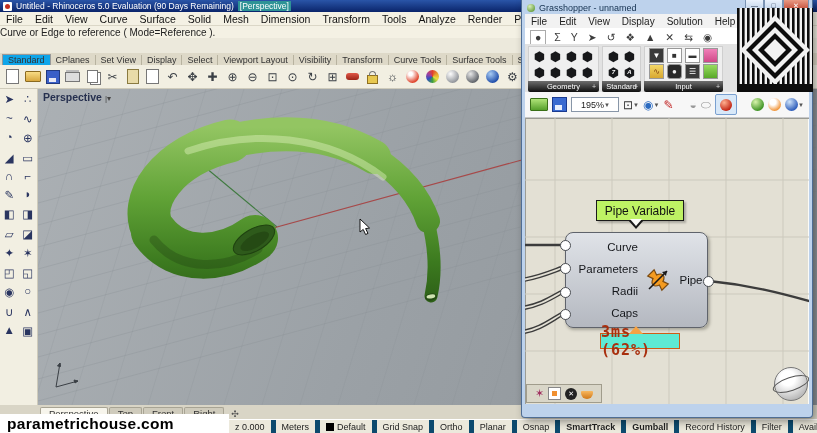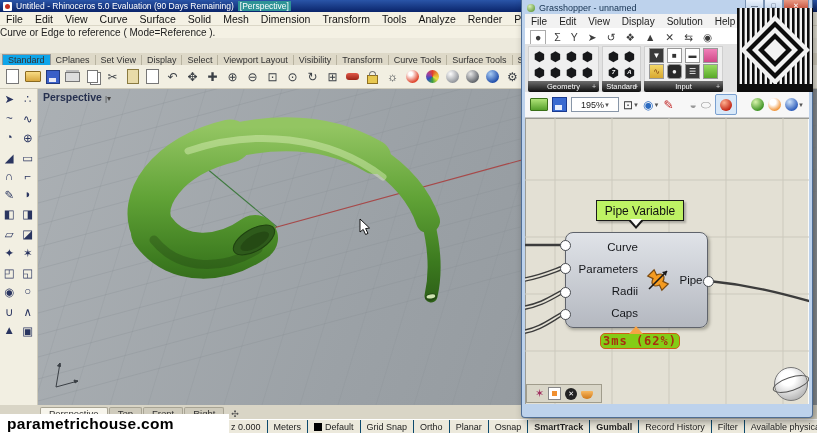--- a/index.html
+++ b/index.html
@@ -59,21 +59,21 @@
   .vp-label .arr{font-weight:normal;font-size:8px;color:#444;}
 
   
   .vtabs{left:0;top:405px;width:817px;height:14px;background:#d9d5c6;display:flex;align-items:flex-end;
     padding-left:40px;box-sizing:border-box;font-size:9.5px;color:#333;gap:1px;}
   .vtab{padding:0 8px;background:#cfcbbc;border:1px solid #a8a494;border-bottom:none;border-radius:2px 2px 0 0;}
   .vtab.active{background:#f7f5ec;}
   .vtab-plus{padding:0 6px;color:#555;font-size:9px;}
   .sbar{left:0;top:419px;width:817px;height:14px;background:#ece9dc;border-top:1px solid #fff;
     display:flex;align-items:center;font-size:9px;color:#222;white-space:nowrap;overflow:hidden;box-sizing:border-box;}
-  .scell{padding:0 6px;border-left:1px solid #0c4a6e;height:100%;display:flex;align-items:center;gap:3px;flex:0 0 auto;}
+  .scell{padding:0 6px;border-left:5px solid #0c4a6e;height:100%;display:flex;align-items:center;gap:3px;flex:0 0 auto;}
   .scell.bold{font-weight:bold;}
   .s-spacer{width:224px;flex:0 0 auto;}
   .s-grow{flex:1 1 auto;}
   .layerswatch{width:8px;height:8px;background:#000;display:inline-block;}
 
   .watermark{left:0;top:414px;width:229px;height:19px;background:#fff;color:#000;z-index:60;
     font-weight:bold;font-size:15.5px;letter-spacing:.3px;display:flex;align-items:center;padding-left:7px;box-sizing:border-box;}
 
   
   .gh{left:522px;top:0;width:290px;height:417px;background:#bdd2ec;z-index:40;
@@ -136,23 +136,23 @@
   .comp-mid{flex:1;display:flex;align-items:center;justify-content:center;}
   .comp-out{width:32px;display:flex;align-items:center;justify-content:center;font-size:11.5px;color:#15171b;}
   .sock{position:absolute;width:9px;height:9px;border-radius:50%;background:#fff;border:1.5px solid #4a4d52;box-sizing:content-box;z-index:5;}
   .callout{position:absolute;left:71px;top:74px;width:86px;height:19px;background:#bef264;border:1.2px solid #1a1a1a;
     display:flex;align-items:center;justify-content:center;font-size:12px;color:#111;
     box-shadow:2px 2px 2px rgba(0,0,0,.25);z-index:6;margin-top:8px;}
   .callout .tri-b{position:absolute;left:31px;bottom:-9px;width:0;height:0;
     border-left:8px solid transparent;border-right:8px solid transparent;border-top:9px solid #1a1a1a;}
   .callout .tri-w{position:absolute;left:33px;bottom:-6px;width:0;height:0;
     border-left:6px solid transparent;border-right:6px solid transparent;border-top:7px solid #fcfcf8;z-index:7;}
-  .badge{position:absolute;left:75px;top:215px;width:78px;height:14px;background:#84cc16;border:1.6px solid #cf5d17;
-    border-radius:5px;display:flex;align-items:center;justify-content:center;
-    font-family:"DejaVu Sans Mono",monospace;font-size:12px;font-weight:bold;color:#a82f0e;letter-spacing:1px;z-index:4;}
+  .badge{position:absolute;left:75px;top:215px;width:78px;height:14px;background:#5eead4;border:1.6px solid #cf5d17;
+    border-radius:0;display:flex;align-items:center;justify-content:center;
+    font-family:"DejaVu Sans Mono",monospace;font-size:15px;font-weight:bold;color:#a82f0e;letter-spacing:1px;z-index:4;}
   .badge::before{content:"";position:absolute;left:28px;top:-8px;width:0;height:0;
     border-left:7px solid transparent;border-right:7px solid transparent;border-bottom:8px solid #f6a344;}
   .minibar{position:absolute;left:1px;top:266px;width:76px;height:19px;background:#d9d6c8;border:1px solid #a09c8c;
     display:flex;align-items:center;justify-content:center;gap:4px;box-sizing:border-box;}
   .mb-star{color:#a03060;font-size:11px;line-height:1;}
   .mb-box{width:11px;height:11px;background:#fff;border:1px solid #888;display:flex;align-items:center;justify-content:center;}
   .mb-box i{width:5px;height:5px;background:#f09030;display:block;}
   .mb-x{width:12px;height:12px;border-radius:50%;background:#222;color:#fff;font-size:7px;
     display:flex;align-items:center;justify-content:center;}
   .mb-pot{width:12px;height:8px;background:linear-gradient(#f8b860,#d07818);border-radius:1px 1px 6px 6px;margin-top:3px;}

